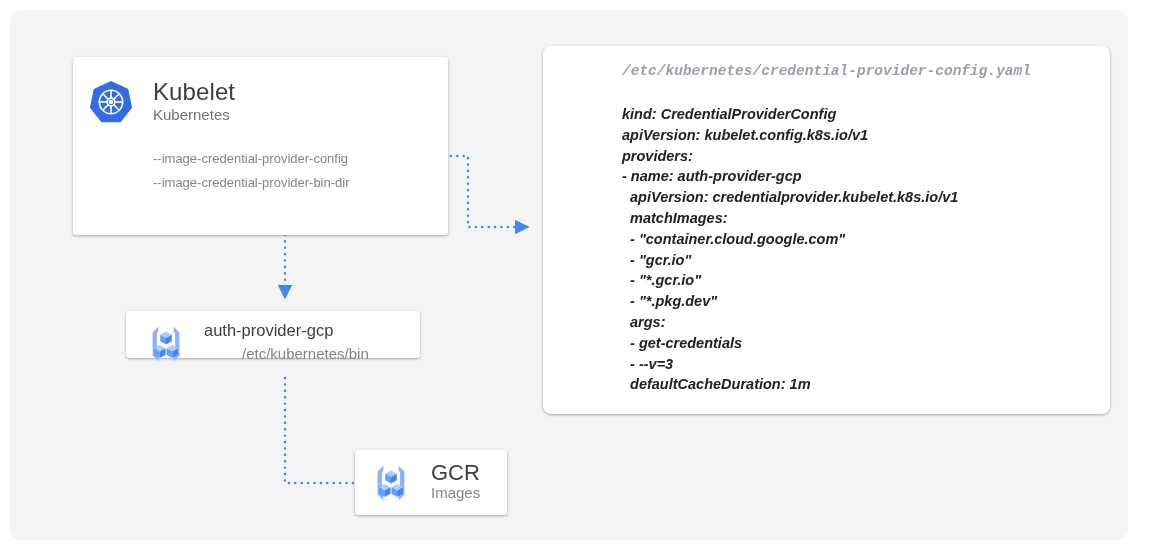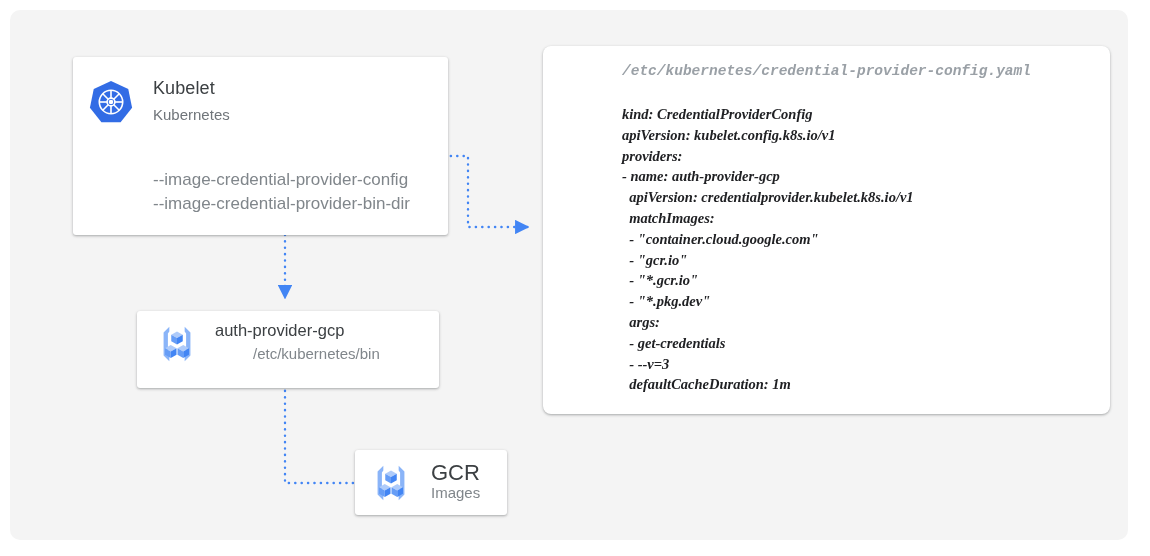--- a/index.html
+++ b/index.html
@@ -61,49 +61,47 @@
     position: absolute;
     left: 15px;
     top: 22px;
     width: 46px;
     height: 46px;
   }
   .kubelet-title {
     position: absolute;
     left: 80px;
     top: 21px;
-    font-size: 18px;
+    font-size: 24px;
     color: #3c4043;
     letter-spacing: 0.1px;
   }
   .kubelet-subtitle {
     position: absolute;
     left: 80px;
     top: 49px;
     font-size: 15px;
     color: #70757a;
   }
   .flag-list {
     position: absolute;
     left: 80px;
     top: 90px;
-    font-size: 17px;
+    font-size: 13px;
     color: #80868b;
     line-height: 24px;
-    margin-top: 21px;
   }
   .flag-line { white-space: nowrap; }
 
   
   #auth-provider-card {
-    left: 137px;
+    left: 126px;
     top: 311px;
     width: 294px;
-    height: 77px;
-    padding-left: 8px;
+    height: 47px;
   }
   #auth-provider-card .gcp-icon {
     position: absolute;
     left: 17px;
     top: 10px;
     width: 46px;
     height: 46px;
   }
   #auth-provider-card .card-title {
     position: absolute;
@@ -167,21 +165,21 @@
     font-style: italic;
     font-weight: bold;
     font-size: 14.5px;
     color: #9aa0a6;
     white-space: nowrap;
   }
   .yaml-body {
     position: absolute;
     left: 79px;
     top: 58px;
-    font-family: Liberation Serif, serif;
+    font-family: Liberation Sans, sans-serif;
     font-style: italic;
     font-weight: bold;
     font-size: 14.5px;
     color: #202124;
     line-height: 20.8px;
     white-space: pre;
   }
 </style>
 </head>
 <body>

